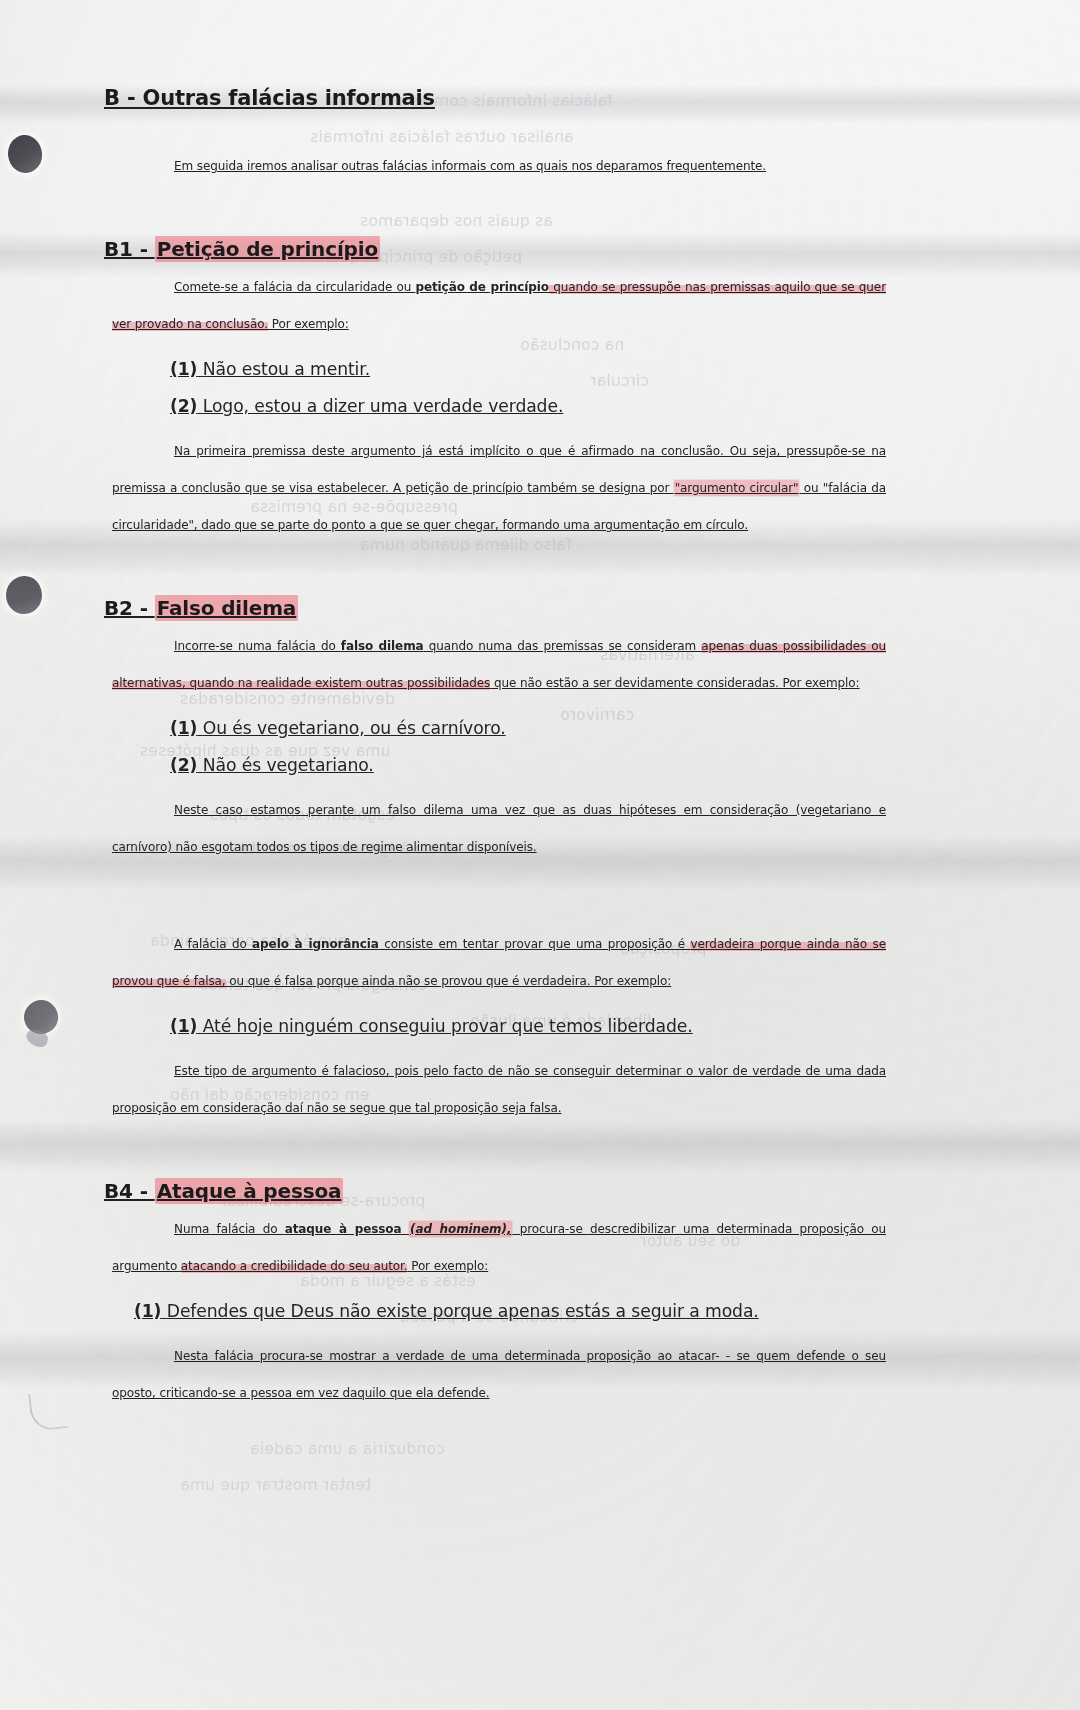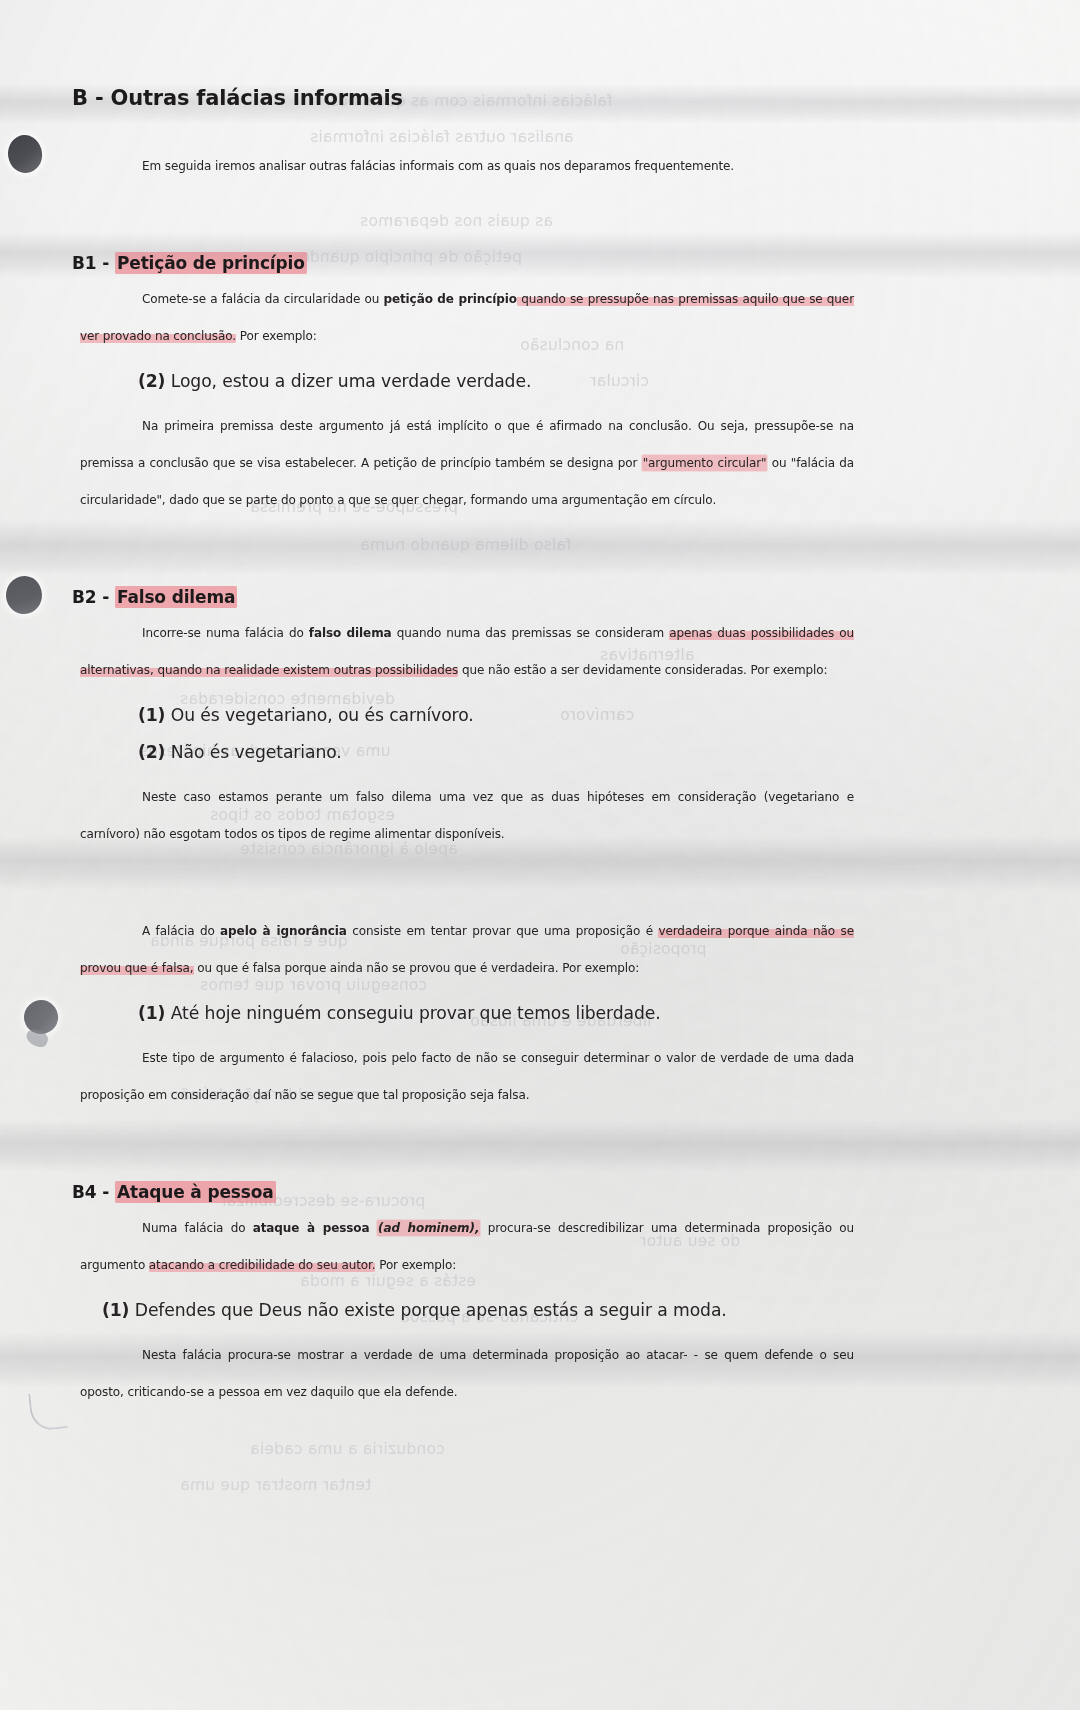--- a/index.html
+++ b/index.html
@@ -47,32 +47,33 @@
   .band{
     position:absolute;left:0;right:0;
     pointer-events:none;
     background:linear-gradient(180deg,rgba(176,176,182,0) 0%,rgba(176,176,182,.30) 45%,rgba(176,176,182,.16) 75%,rgba(176,176,182,0) 100%);
     mix-blend-mode:multiply;
   }
 
   
   #content{
     position:absolute;
-    left:72px;top:86px;
+    left:104px;top:86px;
     width:790px;
     color:#231f20;
+    text-decoration:underline;
   }
   .h-main{
     font-size:21px;font-weight:bold;letter-spacing:-.2px;
     color:#1d1a1b;margin:0 0 38px 0;
   }
   .sec{position:relative;}
   .h-sec{
-    font-size:17px;font-weight:bold;letter-spacing:-.15px;
-    color:#1d1a1b;margin:16px 0 2px 0;display:block;
+    font-size:20px;font-weight:bold;letter-spacing:-.15px;
+    color:#1d1a1b;margin:0 0 2px 0;display:block;
   }
   p{
     margin:8px;
     font-size:12px;
     line-height:37px;
     text-align:justify;
     text-justify:inter-word;
     letter-spacing:-.1px;
     color:#272324;
   }
@@ -186,20 +187,21 @@
 
     <div class="h-main">B - Outras falácias informais</div>
 
     <p class="ind">Em seguida iremos analisar outras falácias informais com as quais nos deparamos frequentemente.</p>
 
     <div class="gap-lg"></div>
 
     <div class="sec">
       <div class="h-sec"><span>B1 - </span><span class="hl-strong">Petição de princípio</span></div>
       <p class="ind"><span>Comete-se a falácia da circularidade ou </span><b>petição de princípio</b><span class="hl-low"> quando se pressupõe nas premissas aquilo que se quer ver provado na conclusão.</span><span> Por exemplo:</span></p>
+      <p class="ex"><b>(1)</b> <span>Não estou a mentir.</span></p>
       <p class="ex"><b>(2)</b> <span>Logo, estou a dizer uma verdade verdade.</span></p>
       <p class="ind"><span>Na primeira premissa deste argumento já está implícito o que é afirmado na conclusão. Ou seja, pressupõe-se na premissa a conclusão que se visa estabelecer. A petição de princípio também se designa por </span><span class="hl">"argumento circular"</span><span> ou "falácia da circularidade", dado que se parte do ponto a que se quer chegar, formando uma argumentação em círculo.</span></p>
     </div>
 
     <div class="gap-lg"></div>
 
     <div class="sec">
       <div class="h-sec"><span>B2 - </span><span class="hl-strong">Falso dilema</span></div>
       <p class="ind"><span>Incorre-se numa falácia do </span><b>falso dilema</b><span> quando numa das premissas se consideram </span><span class="hl-low">apenas duas possibilidades ou alternativas, quando na realidade existem outras possibilidades</span><span> que não estão a ser devidamente consideradas. Por exemplo:</span></p>
       <p class="ex"><b>(1)</b> <span>Ou és vegetariano, ou és carnívoro.</span></p>

